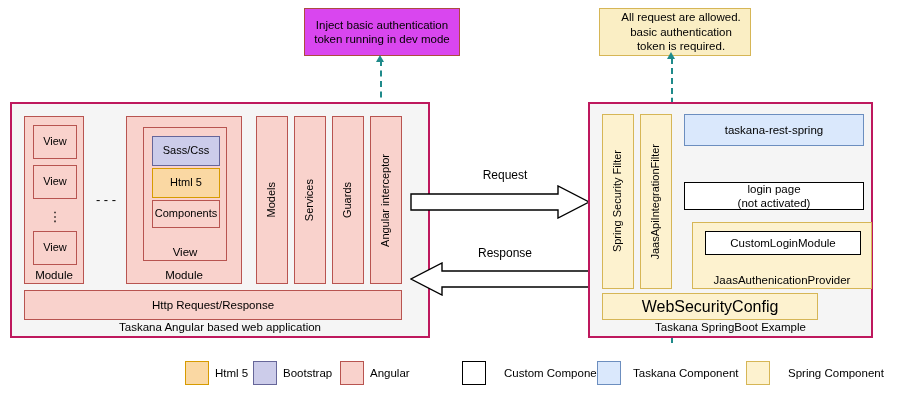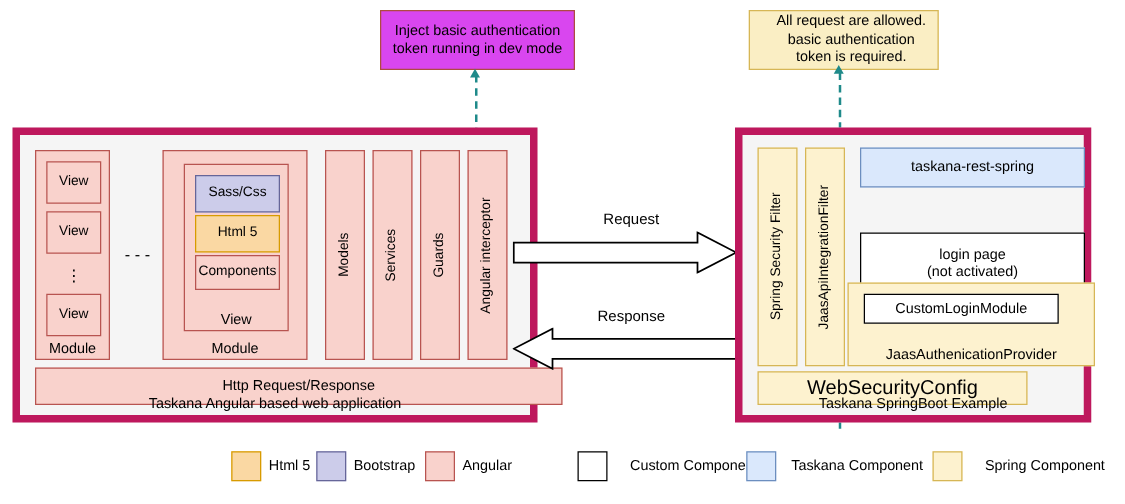--- a/index.html
+++ b/index.html
@@ -32,21 +32,21 @@
     border-style: solid;
     font-size: 11.5px;
     padding: 2px 4px;
   }
   .note-angular { background: #d946ef; border-color: #ae4b41; }
   .note-spring  { background: #faeec4; border-color: #d6b656; }
 
   
   .panel {
     background: #f5f5f5;
-    border: 6px solid #be185d;
+    border: 2px solid #be185d;
   }
   .panel-caption {
     position: absolute;
     left: 0;
     right: 0;
     bottom: 3px;
     text-align: center;
     font-size: 11.5px;
   }
 
@@ -158,21 +158,21 @@
   <div class="abs bx angular ctr" style="left:282px; top:12px; width:32px; height:168px;">
     <span class="vert">Services</span>
   </div>
   <div class="abs bx angular ctr" style="left:320px; top:12px; width:32px; height:168px;">
     <span class="vert">Guards</span>
   </div>
   <div class="abs bx angular ctr" style="left:358px; top:12px; width:32px; height:168px;">
     <span class="vert">Angular interceptor</span>
   </div>
 
-  <div class="abs bx angular ctr" style="left:12px; top:186px; width:422px; height:30px; font-size:11.5px;">Http Request/Response</div>
+  <div class="abs bx angular ctr" style="left:12px; top:186px; width:378px; height:30px; font-size:11.5px;">Http Request/Response</div>
 
   <div class="panel-caption">Taskana Angular based web application</div>
 </div>
 
 <div class="arrow-label" style="left:420px; top:168px; width:170px;">Request</div>
 <svg class="abs" style="left:410px; top:185px;" width="180" height="34" viewBox="0 0 180 34">
   <path d="M1 9 H148 V1 L179 17 L148 33 V25 H1 Z" fill="#ffffff" stroke="#000000" stroke-width="1.4" stroke-linejoin="miter"></path>
 </svg>
 
 <div class="arrow-label" style="left:420px; top:246px; width:170px;">Response</div>
@@ -185,26 +185,26 @@
   <div class="abs bx spring ctr" style="left:12px; top:10px; width:32px; height:175px;">
     <span class="vert">Spring Security Filter</span>
   </div>
 
   <div class="abs bx spring ctr" style="left:50px; top:10px; width:32px; height:175px;">
     <span class="vert">JaasApiIntegrationFilter</span>
   </div>
 
   <div class="abs bx taskana ctr" style="left:94px; top:10px; width:180px; height:32px; font-size:11.5px;">taskana-rest-spring</div>
 
-  <div class="abs bx custom ctr" style="left:94px; top:78px; width:180px; height:50px; flex-direction:column; font-size:11.5px;">
+  <div class="abs bx custom ctr" style="left:94px; top:78px; width:180px; height:28px; flex-direction:column; font-size:11.5px;">
     <span>login page</span>
     <span>(not activated)</span>
   </div>
 
-  <div class="abs bx spring" style="left:84px; top:118px; width:198px; height:67px;">
+  <div class="abs bx spring" style="left:102px; top:118px; width:180px; height:67px;">
     <div class="abs bx custom ctr" style="left:12px; top:8px; width:156px; height:24px; font-size:11.5px;">CustomLoginModule</div>
     <div class="lbl-bottom">JaasAuthenicationProvider</div>
   </div>
 
   <div class="abs bx spring ctr" style="left:12px; top:189px; width:216px; height:27px; font-size:16px;">WebSecurityConfig</div>
 
   <div class="panel-caption">Taskana SpringBoot Example</div>
 </div>
 
 <div class="legend-item" style="left:185px; top:362px;">

